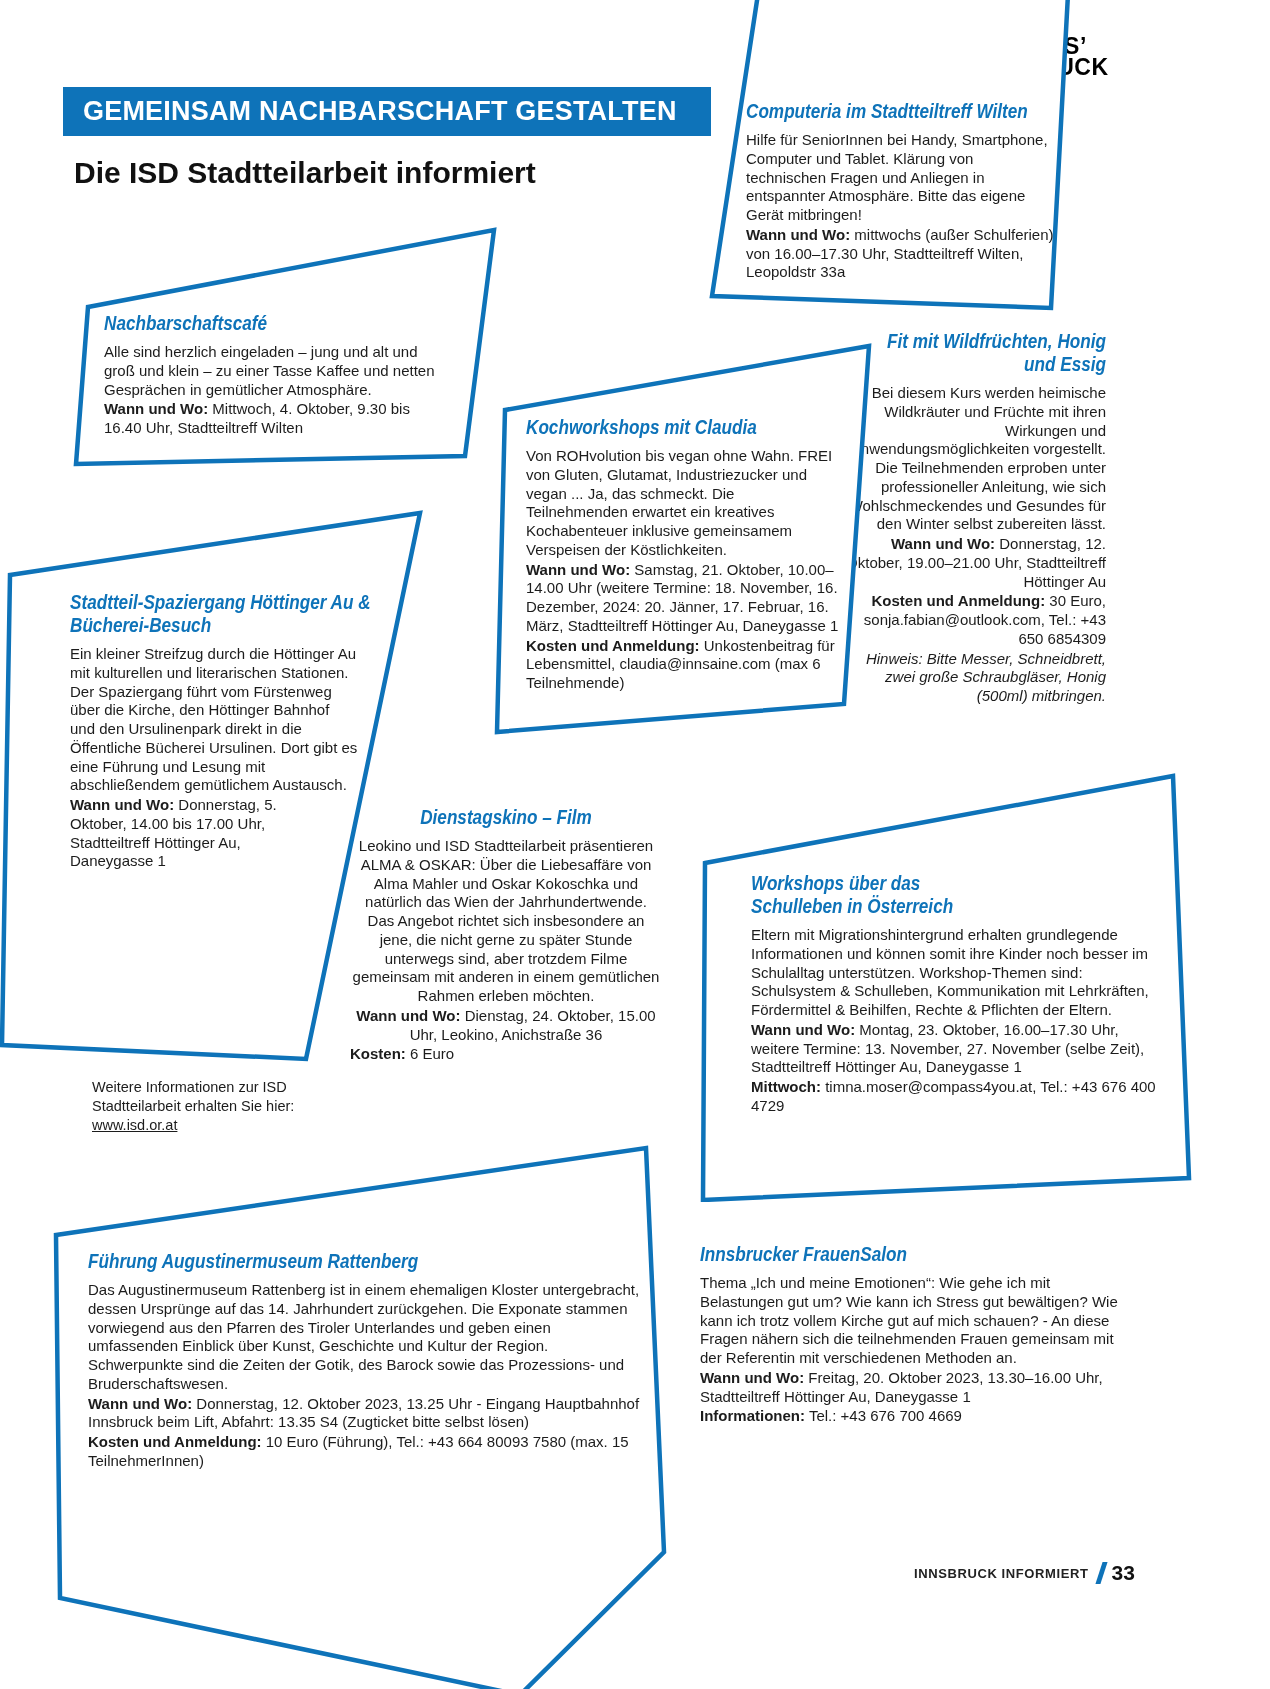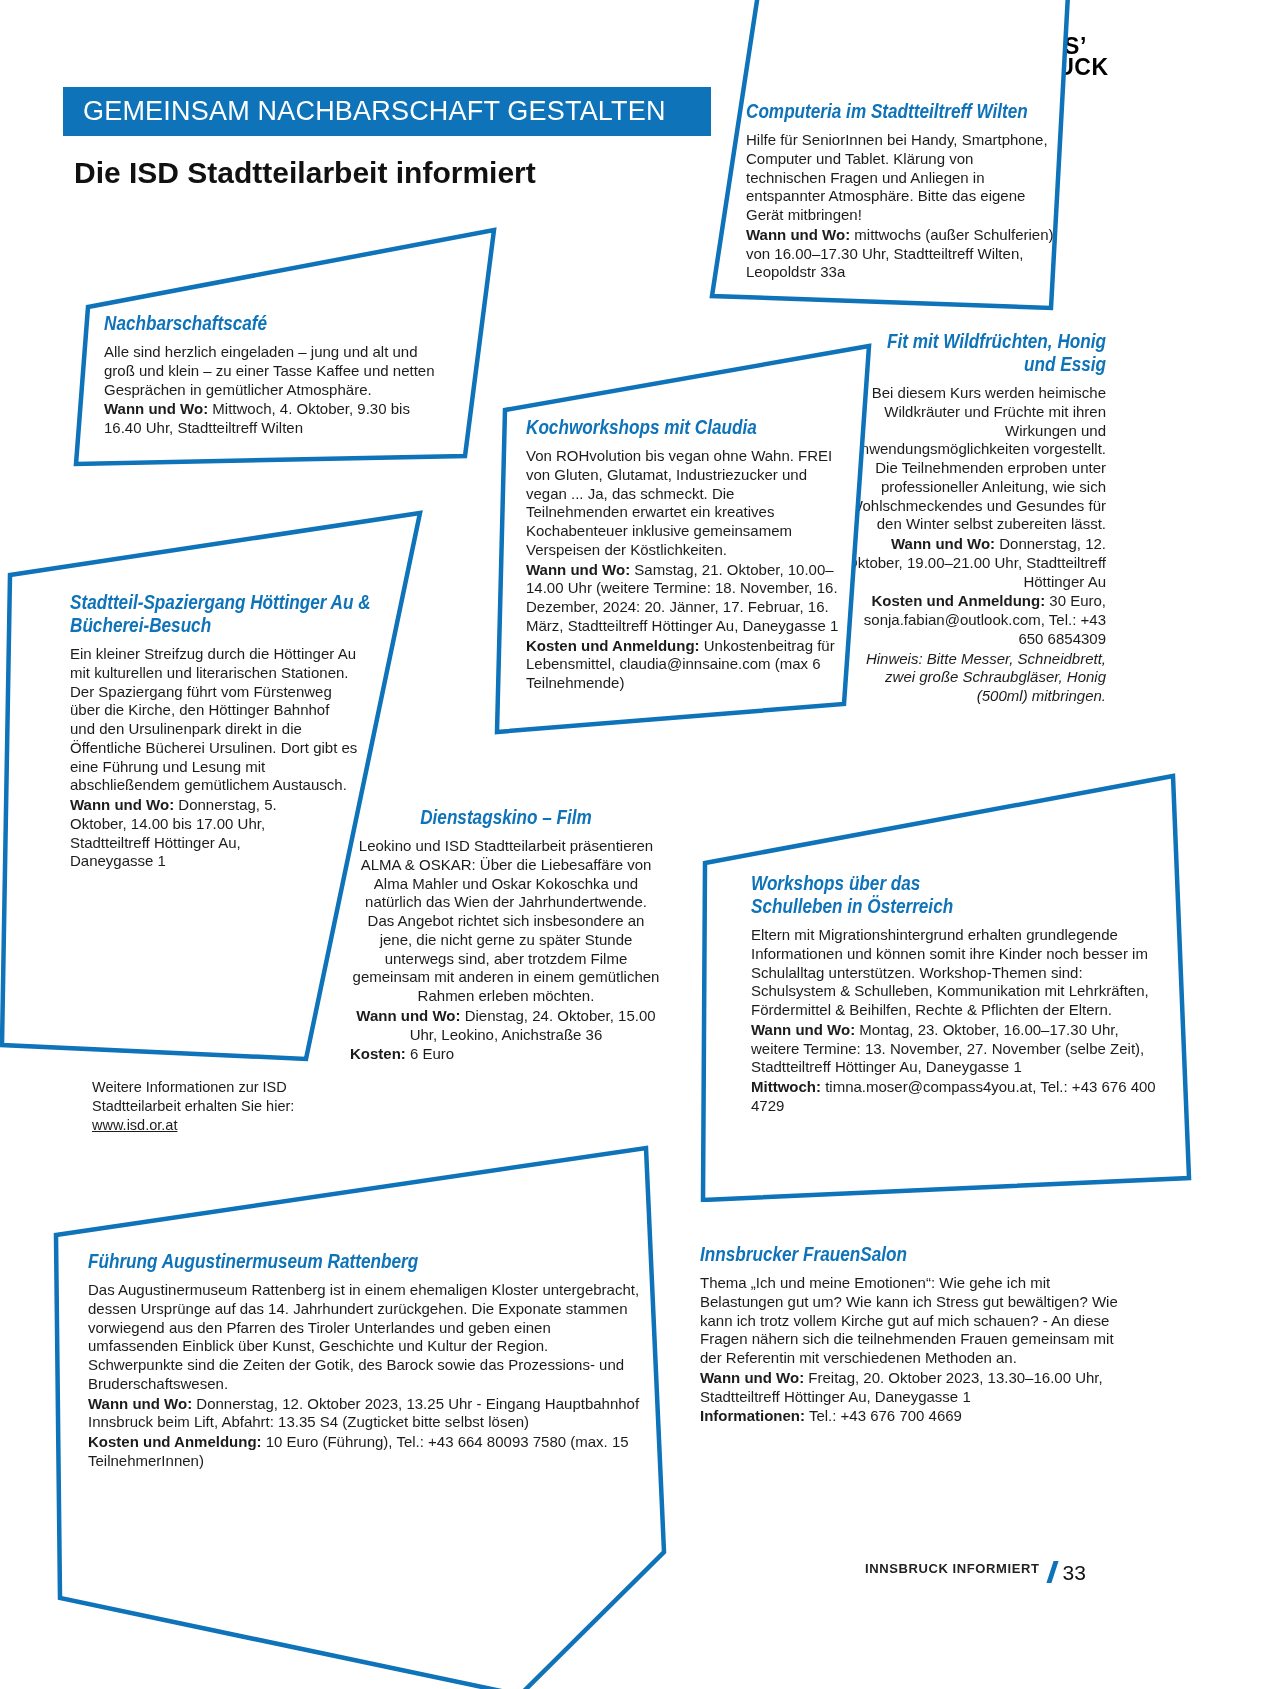--- a/index.html
+++ b/index.html
@@ -4,21 +4,21 @@
 <style>
   *{box-sizing:border-box}
   html,body{margin:0;padding:0;background:#e9e9e9}
   .page{position:relative;width:1270px;height:1689px;margin:0 auto;background:#ffffff;
         font-family:"Liberation Sans",sans-serif;color:#1c1c1c;overflow:hidden}
 
   .logo{position:absolute;left:1023px;top:36px;font-weight:bold;font-size:23px;
         line-height:.92;color:#000;letter-spacing:.5px}
 
   .header-bar{position:absolute;left:63px;top:87px;width:648px;height:49px;background:#0e73b9;
-        color:#fff;font-weight:normal;font-size:27px;line-height:49px;padding-left:20px;
+        color:#fff;font-weight:bold;font-size:27px;line-height:49px;padding-left:20px;
         white-space:nowrap;letter-spacing:.2px}
 
   .subtitle{position:absolute;left:70px;top:152px;margin:4px;font-size:30px;font-weight:bold;color:#111}
 
   .box{position:absolute}
   .frame{position:absolute;left:0;top:0;width:100%;height:100%}
   .frame polygon{fill:#ffffff;stroke:#0e73b9;stroke-width:4.5}
   .content{position:absolute}
 
   .box-title{color:#0e73b9;font-style:italic;font-weight:bold;font-size:19.5px;line-height:1.18;
@@ -31,24 +31,24 @@
   .left-line{text-align:left}
 
   .content p, .textblock p{margin:0;font-size:15px;line-height:1.25}
   .content p + p, .textblock p + p{margin-top:1px}
   .note{font-style:italic;margin-top:12px}
   .textblock{position:absolute}
 
   .isd-note{position:absolute;left:92px;top:1078px;width:222px;font-size:14.5px;line-height:1.32}
   .isd-note a{color:#1c1c1c;text-decoration:underline;cursor:pointer;display:inline-block}
 
-  .footer{position:absolute;left:865px;top:1561px;display:flex;align-items:flex-start}
+  .footer{position:absolute;left:914px;top:1561px;display:flex;align-items:center}
   .footer .flabel{font-size:13px;font-weight:bold;letter-spacing:.6px;color:#222}
   .footer .slash{width:5px;height:22px;background:#0e73b9;transform:skewX(-18deg);margin:0 8px 0 10px}
-  .footer .fpage{font-size:21px;font-weight:normal;color:#111}
+  .footer .fpage{font-size:21px;font-weight:bold;color:#111}
 </style>
 </head>
 <body>
 
 <div class="page">
 
   <div class="logo">
     <div>INNS’</div>
     <div>BRUCK</div>
   </div>

